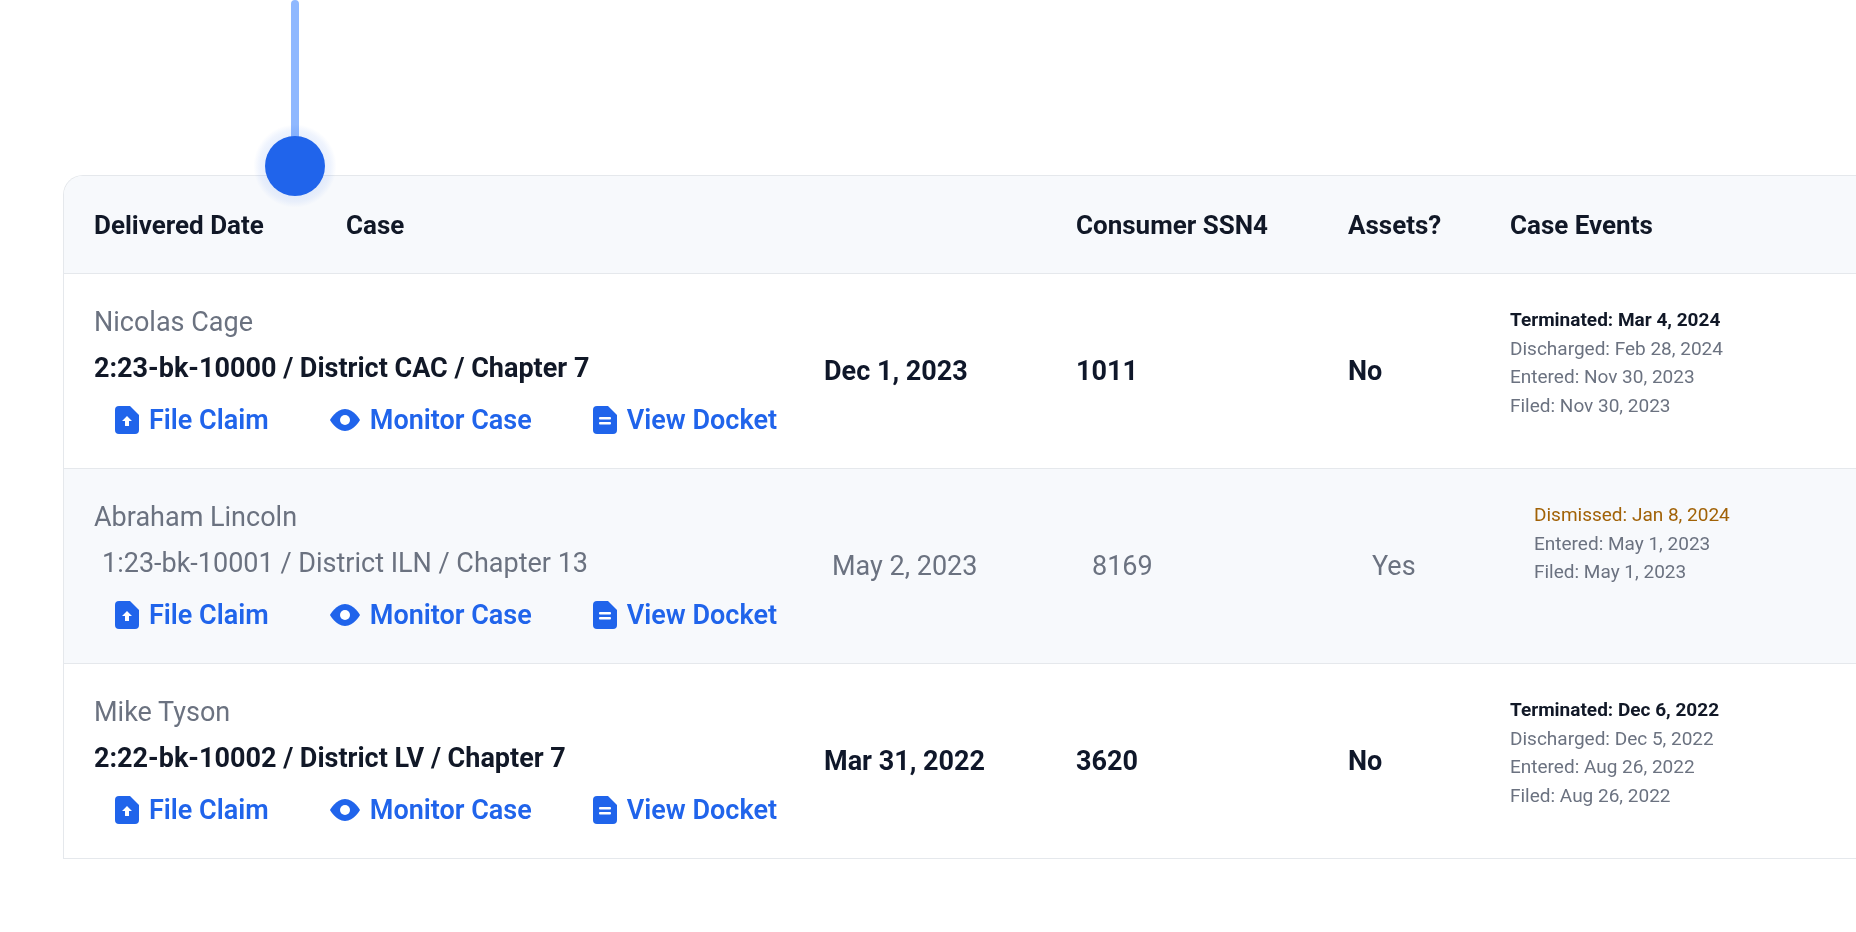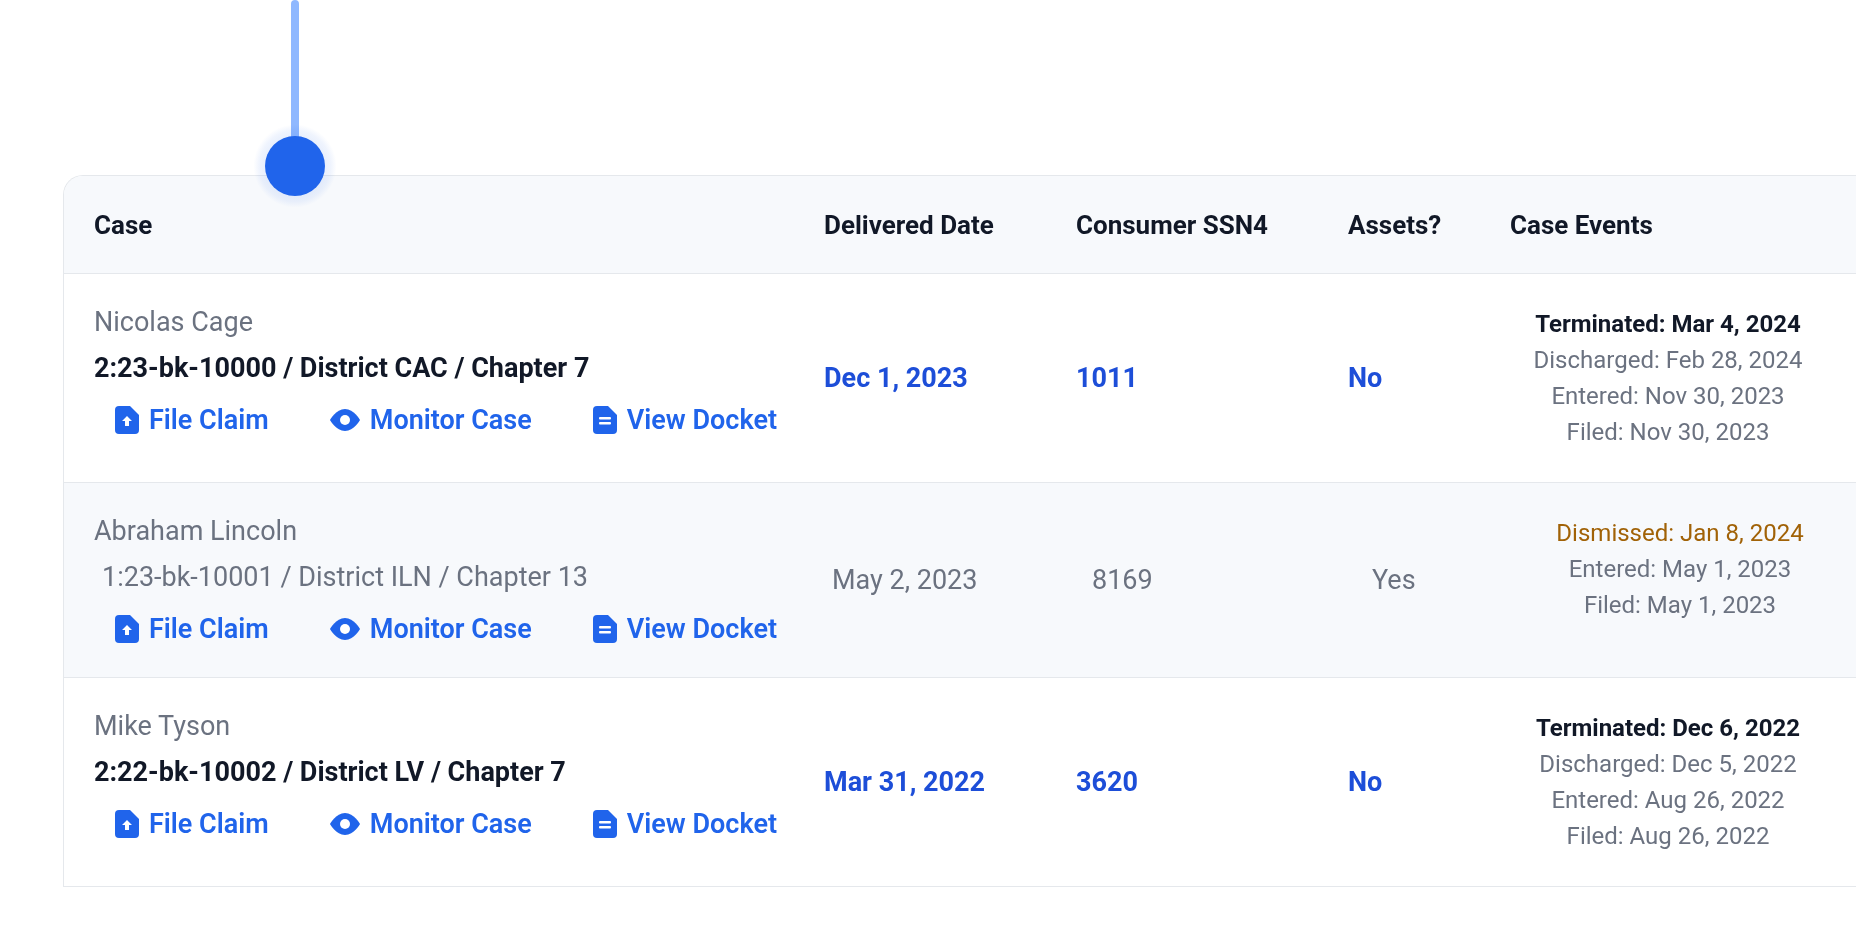--- a/index.html
+++ b/index.html
@@ -119,29 +119,28 @@
     font-weight: 600;
     cursor: pointer;
     padding-left: 21px;
   }
   .action svg { display:block; }
   .mid-cell {
     display:flex;
     align-items:center;
     font-size:27px;
     font-weight:700;
-    color:#1d4ed8;
+    color:#0f172a;
   }
   .alt .mid-cell { font-weight:400; color:#6b7280;margin-left:8px; }
   .events-list .ev {
-    font-size: 24px;
+    font-size: 19px;
     color: #6b7280;
     line-height: 1.5;
     font-weight:400;
-    text-align:center;
   }
   .events-list .ev.primary {
     color:#111827;
     font-weight:700;
   }
   .alt .events-list .ev.primary {
     color:#a16207;
     font-weight:400;
   }
 </style>
@@ -152,22 +151,22 @@
 
   <div class="pointer-wrap">
     <div class="pointer-line"></div>
     <div class="pointer-glow"></div>
     <div class="pointer-dot"></div>
   </div>
 
   <div class="card">
 
     <div class="thead">
+      <div class="th col-date">Delivered Date</div>
       <div class="th col-case">Case</div>
-      <div class="th col-date">Delivered Date</div>
       <div class="th col-ssn">Consumer SSN4</div>
       <div class="th col-assets">Assets?</div>
       <div class="th col-events">Case Events</div>
     </div>
 
     <div id="rows-host">
         <div class="trow">
           <div class="cell col-case">
             <div class="consumer-name">Nicolas Cage</div>
             <div class="case-id">2:23-bk-10000 / District CAC / Chapter 7</div>

